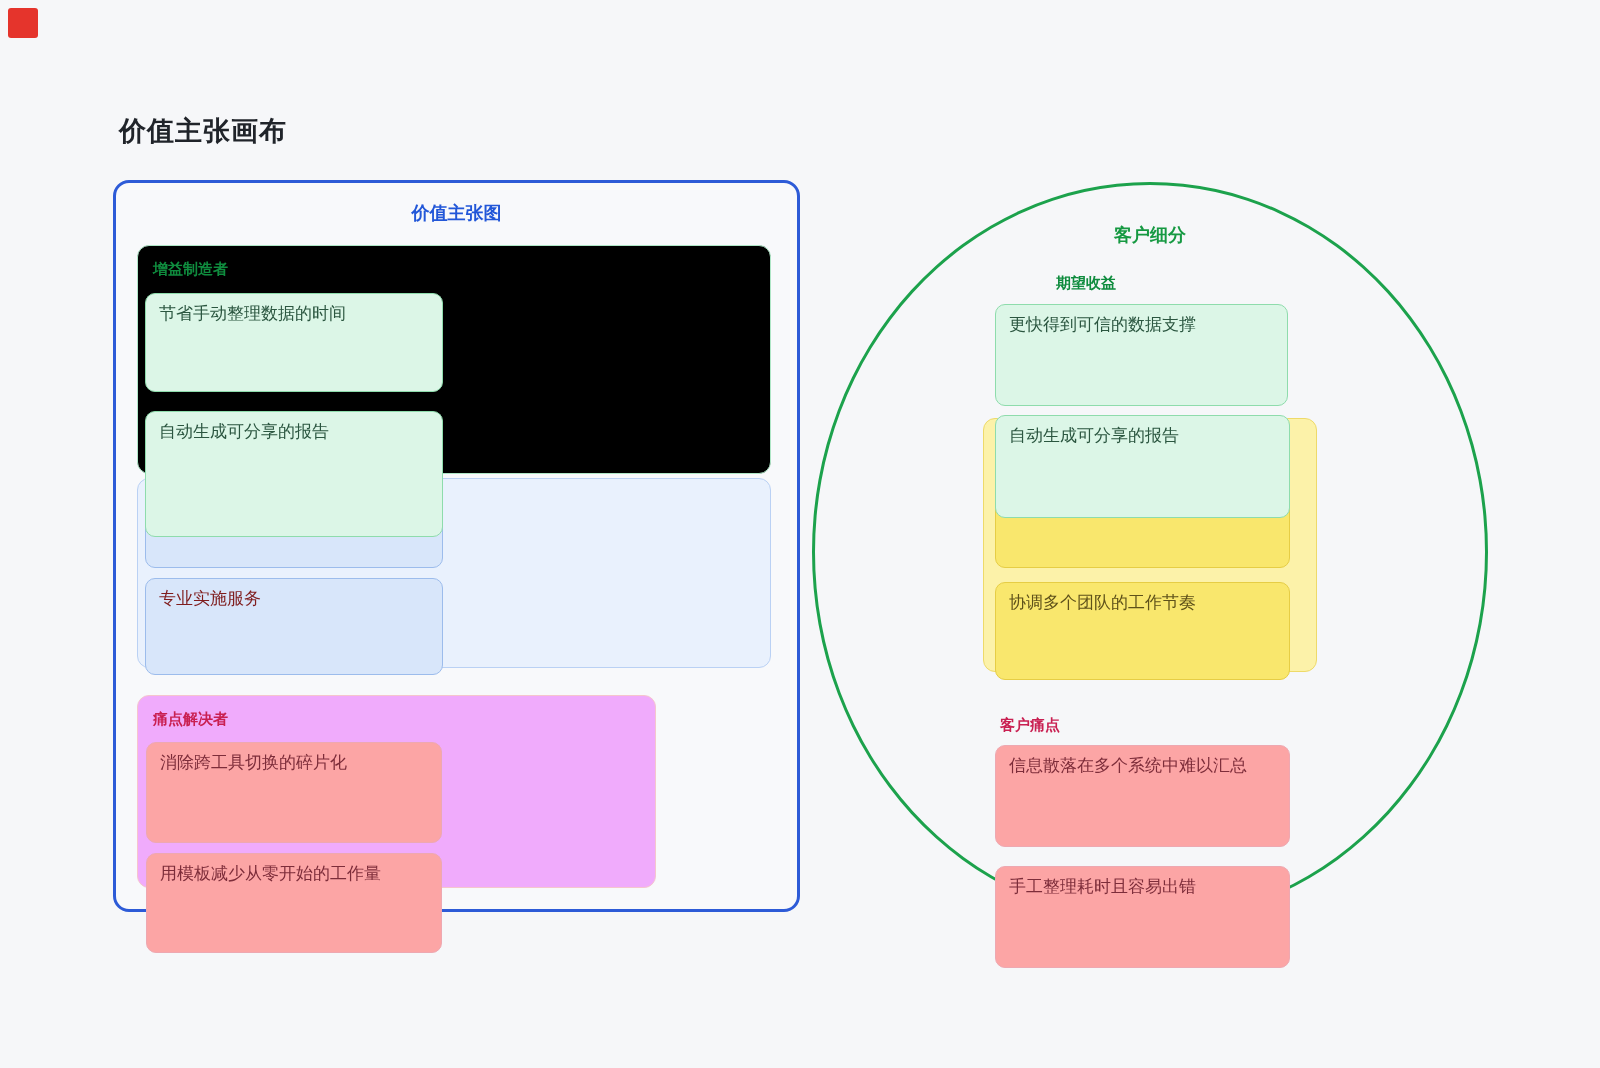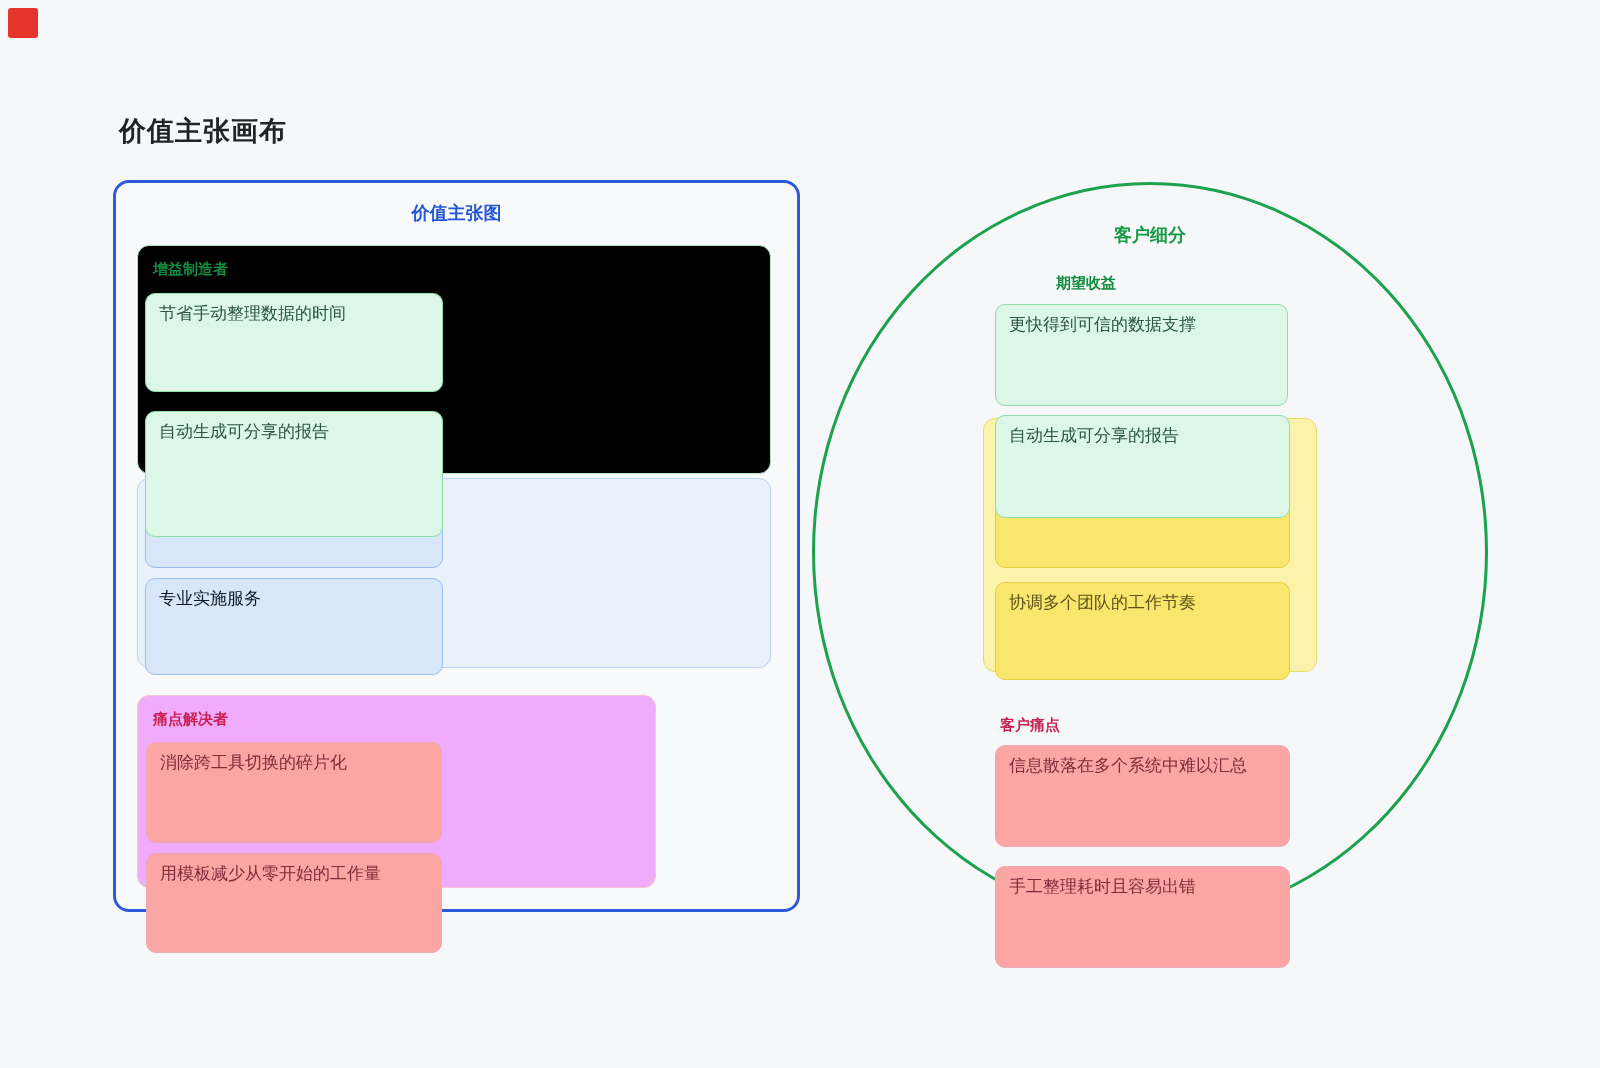--- a/index.html
+++ b/index.html
@@ -60,21 +60,21 @@
 
   .card {
     border-radius: 10px;
     font-size: 17px;
     line-height: 1.35;
     padding: 9px 13px;
     z-index: 4;
   }
   .card.behind { z-index: 3; }
   .card-green { background: #dcf6e7; border: 1.5px solid #8edcac; color: #2b5640; }
-  .card-blue  { background: #d8e6fa; border: 1.5px solid #9cbcec; color: #0f172a; }
+  .card-blue  { background: #d8e6fa; border: 1.5px solid #9cbcec; color: #7f1d1d; }
   .card-red   { background: #fca5a5; border: 1.5px solid #eea8b1; color: #7d2d3a; }
   .card-yellow{ background: #f9e76d; border: 1.5px solid #e6cd45; color: #5e511a; }
 
   
   .cs-circle {
     left: 812px; top: 182px; width: 676px; height: 740px;
     border: 3px solid #1ca24c;
     border-radius: 50%;
     z-index: 1;
   }

